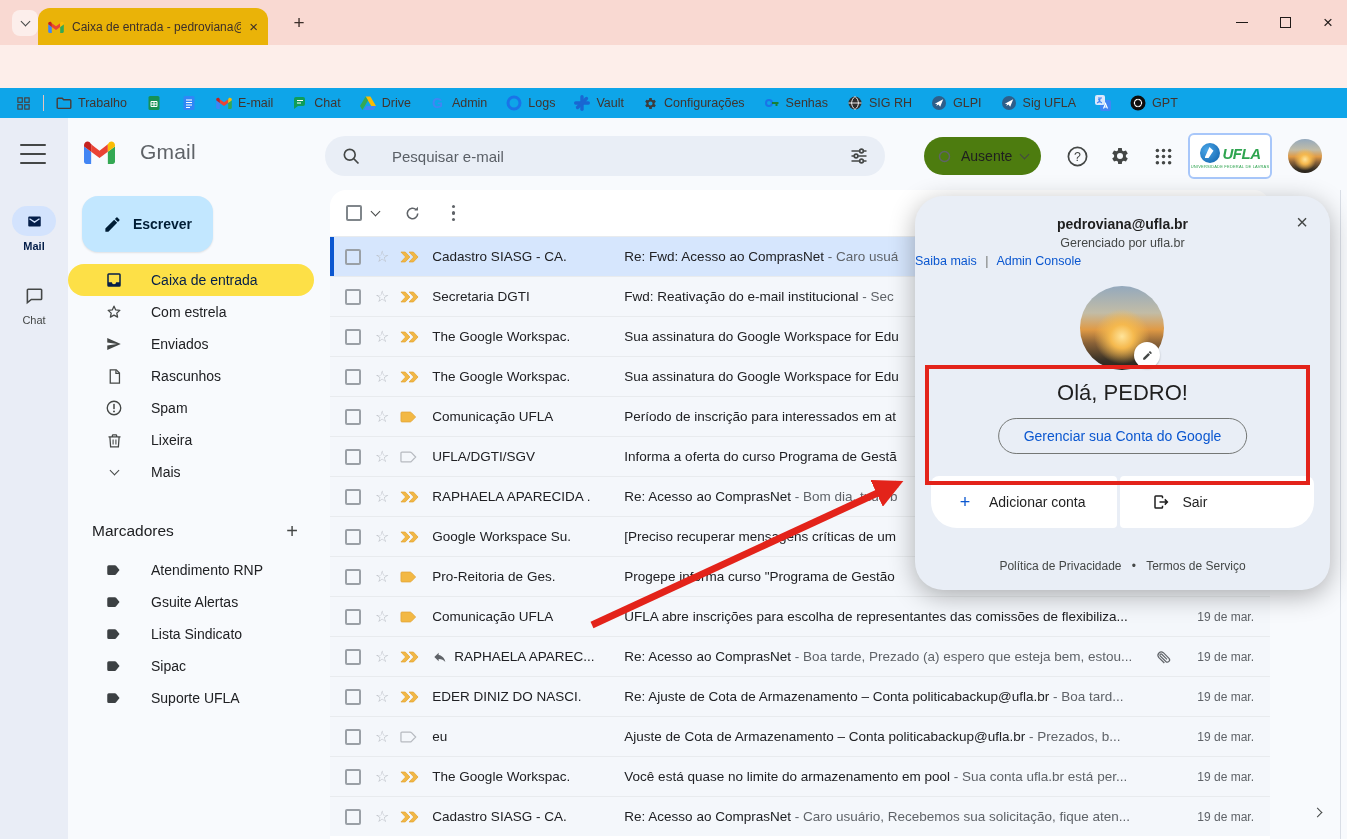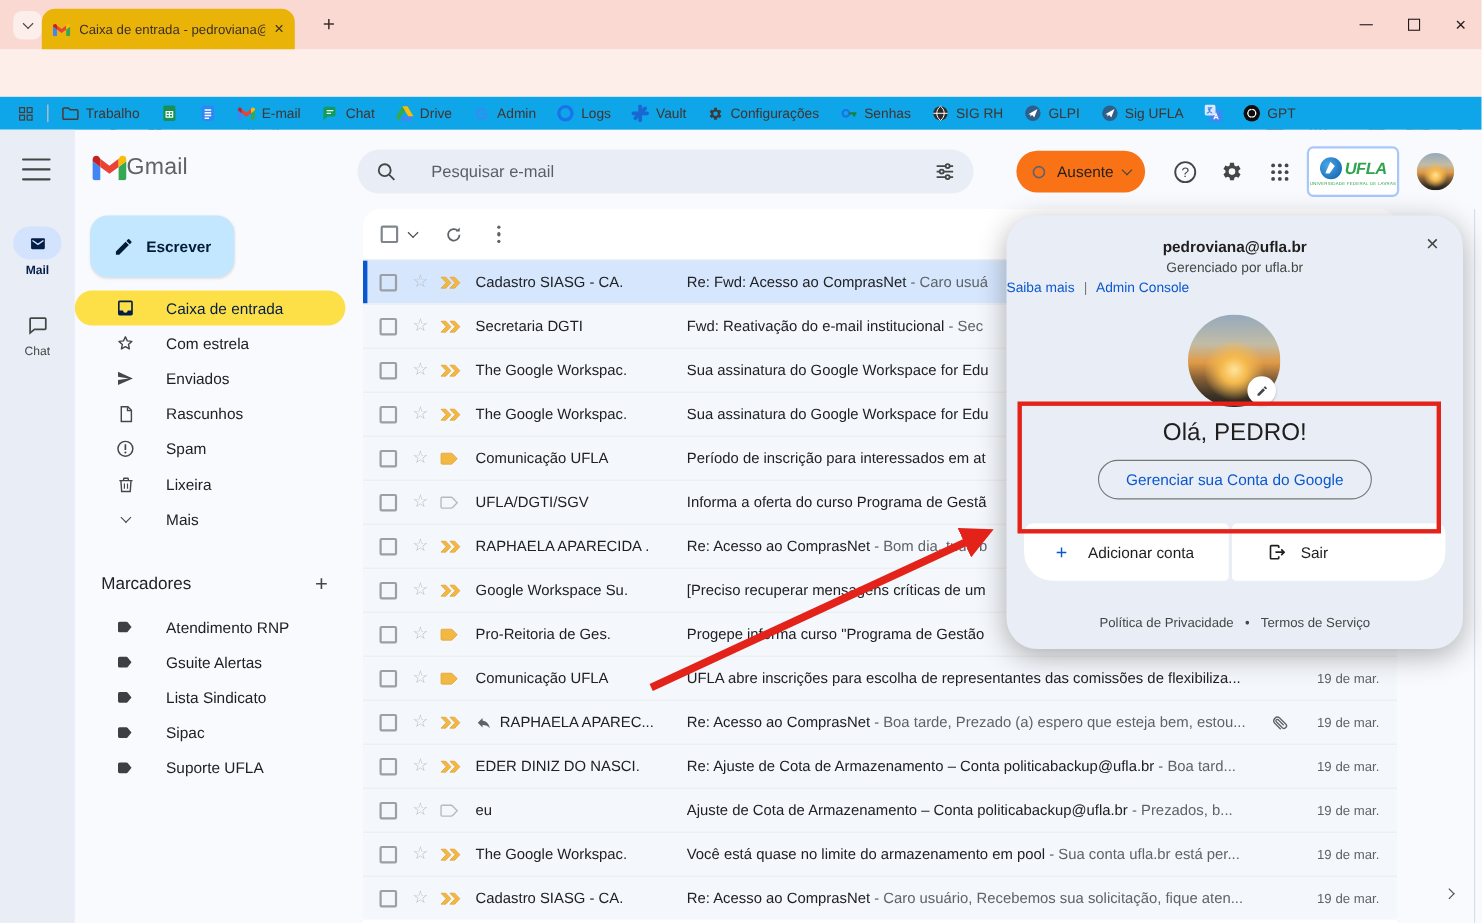--- a/index.html
+++ b/index.html
@@ -32,25 +32,25 @@
 
 .app{position:absolute;top:118px;left:0;width:1347px;height:721px;background:#f8fafd}
 .rail{position:absolute;left:0;top:0;width:68px;height:721px;background:#e9edf6}
 .hamb{position:absolute;left:20px;top:26px;width:26px;height:20px;display:flex;flex-direction:column;justify-content:space-between}
 .hamb i{height:2px;background:#444746;border-radius:1px}
 .railitem{position:absolute;left:0;width:68px;text-align:center}
 .railpill{width:44px;height:30px;border-radius:15px;margin:0 auto;display:flex;align-items:center;justify-content:center}
 .railpill.on{background:#d3e3fd}
 .raillbl{font-size:11px;color:#444746;margin-top:4px;display:block}
 .raillbl.on{font-weight:700;color:#041e49}
-.glogo{position:absolute;left:84px;top:22px;display:flex;align-items:center;gap:0}
+.glogo{position:absolute;left:84px;top:22px;display:flex;align-items:center;gap:25px}
 .glogo .wordmark{font-size:21px;color:#5f6368;letter-spacing:.2px}
 .searchbar{position:absolute;left:325px;top:18px;width:560px;height:40px;border-radius:20px;background:#e9eef6;display:flex;align-items:center;padding:0 16px;gap:31px;color:#444746}
 .searchph{flex:1;font-size:15px;color:#5a5f66}
-.statuspill{position:absolute;left:924px;top:19px;height:38px;border-radius:19px;background:#f97316;display:flex;align-items:center;padding:0 13px;gap:9px}
+.statuspill{position:absolute;left:924px;top:19px;height:38px;border-radius:19px;background:#4d7c0f;display:flex;align-items:center;padding:0 13px;gap:9px}
 .statuspill .lbl{font-size:14px;color:#1f1f1f}
 .chev{width:7px;height:7px;border-right:1.8px solid #444746;border-bottom:1.8px solid #444746;display:inline-block;transform:rotate(45deg);margin-top:-3px}
 .chevr{transform:rotate(-45deg);margin:0}
 .hicon{position:absolute;top:24px;width:28px;height:28px;display:flex;align-items:center;justify-content:center;color:#444746}
 .uflabox{position:absolute;left:1188px;top:15px;width:84px;height:46px;background:#fff;border:2px solid #a8c7fa;border-radius:6px;display:flex;flex-direction:column;align-items:center;justify-content:center;overflow:hidden}
 .uflarow{display:flex;align-items:center;gap:3px}
 .ucirc{width:20px;height:20px;border-radius:50%;background:radial-gradient(circle at 35% 35%,#4aa6e8,#0c5ea8);position:relative}
 .ucirc:after{content:"";position:absolute;left:5px;top:4px;width:9px;height:11px;background:#fff;clip-path:polygon(0 100%,55% 0,100% 35%,45% 100%)}
 .utxt{font-size:15px;font-weight:700;font-style:italic;color:#2ea44f;letter-spacing:-.5px}
 .ucap{font-size:4px;color:#2ea44f;letter-spacing:.2px;margin-top:1px;white-space:nowrap}

